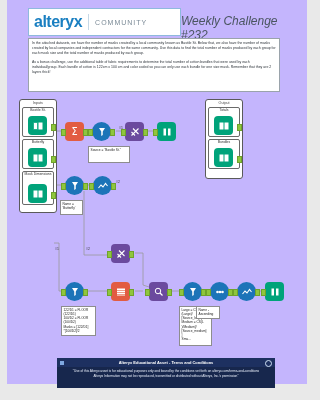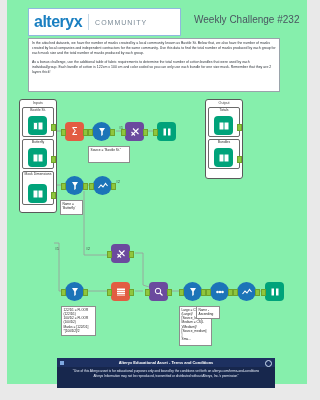--- a/index.html
+++ b/index.html
@@ -3,29 +3,29 @@
 <meta charset="utf-8">
 <style>
   html,body{margin:0;padding:0;}
   body{
     width:314px;height:400px;overflow:hidden;
     background:#e9e9e9;
     font-family:"Liberation Sans", sans-serif;
   }
   .page{
     position:absolute;left:7px;top:0;width:300px;height:384px;
-    background:#86efac;
+    background:#c4b5fd;
   }
   
   .hdr{position:absolute;left:21px;top:8px;width:151px;height:26px;
        border:1px solid #8fb9dd;background:#fff;display:flex;align-items:center;}
   .logo{font-size:16px;font-weight:bold;color:#1a7fc1;letter-spacing:-.5px;padding-left:5px;}
   .logo-sep{width:1px;height:16px;background:#c6d8e6;margin:0 6px;}
   .community{font-size:7px;letter-spacing:1px;color:#7b8a96;}
-  .chal{position:absolute;left:187px;top:14px;font-size:10px;color:#4a5560;}
+  .chal{position:absolute;left:174px;top:14px;font-size:12px;color:#4a5560;font-style:italic;}
   
   .prompt{position:absolute;left:21px;top:38px;width:252px;height:54px;
           border:1px solid #9aa3ab;background:#fff;padding:2px 3px;box-sizing:border-box;}
   .prompt p{margin:0 0 4px 0;font-size:3.5px;line-height:1.42;color:#2d3339;}
   
   .canvas{position:absolute;left:0;top:95px;width:300px;height:230px;}
   .cont{position:absolute;border:1px solid #5a5a5a;border-radius:3px;background:#fff;}
   .cont-t{position:absolute;top:1px;left:0;width:100%;text-align:center;
           font-size:3.6px;color:#444;}
   .inbox{position:absolute;border:1px solid #6a6a6a;border-radius:2px;background:#fff;}

